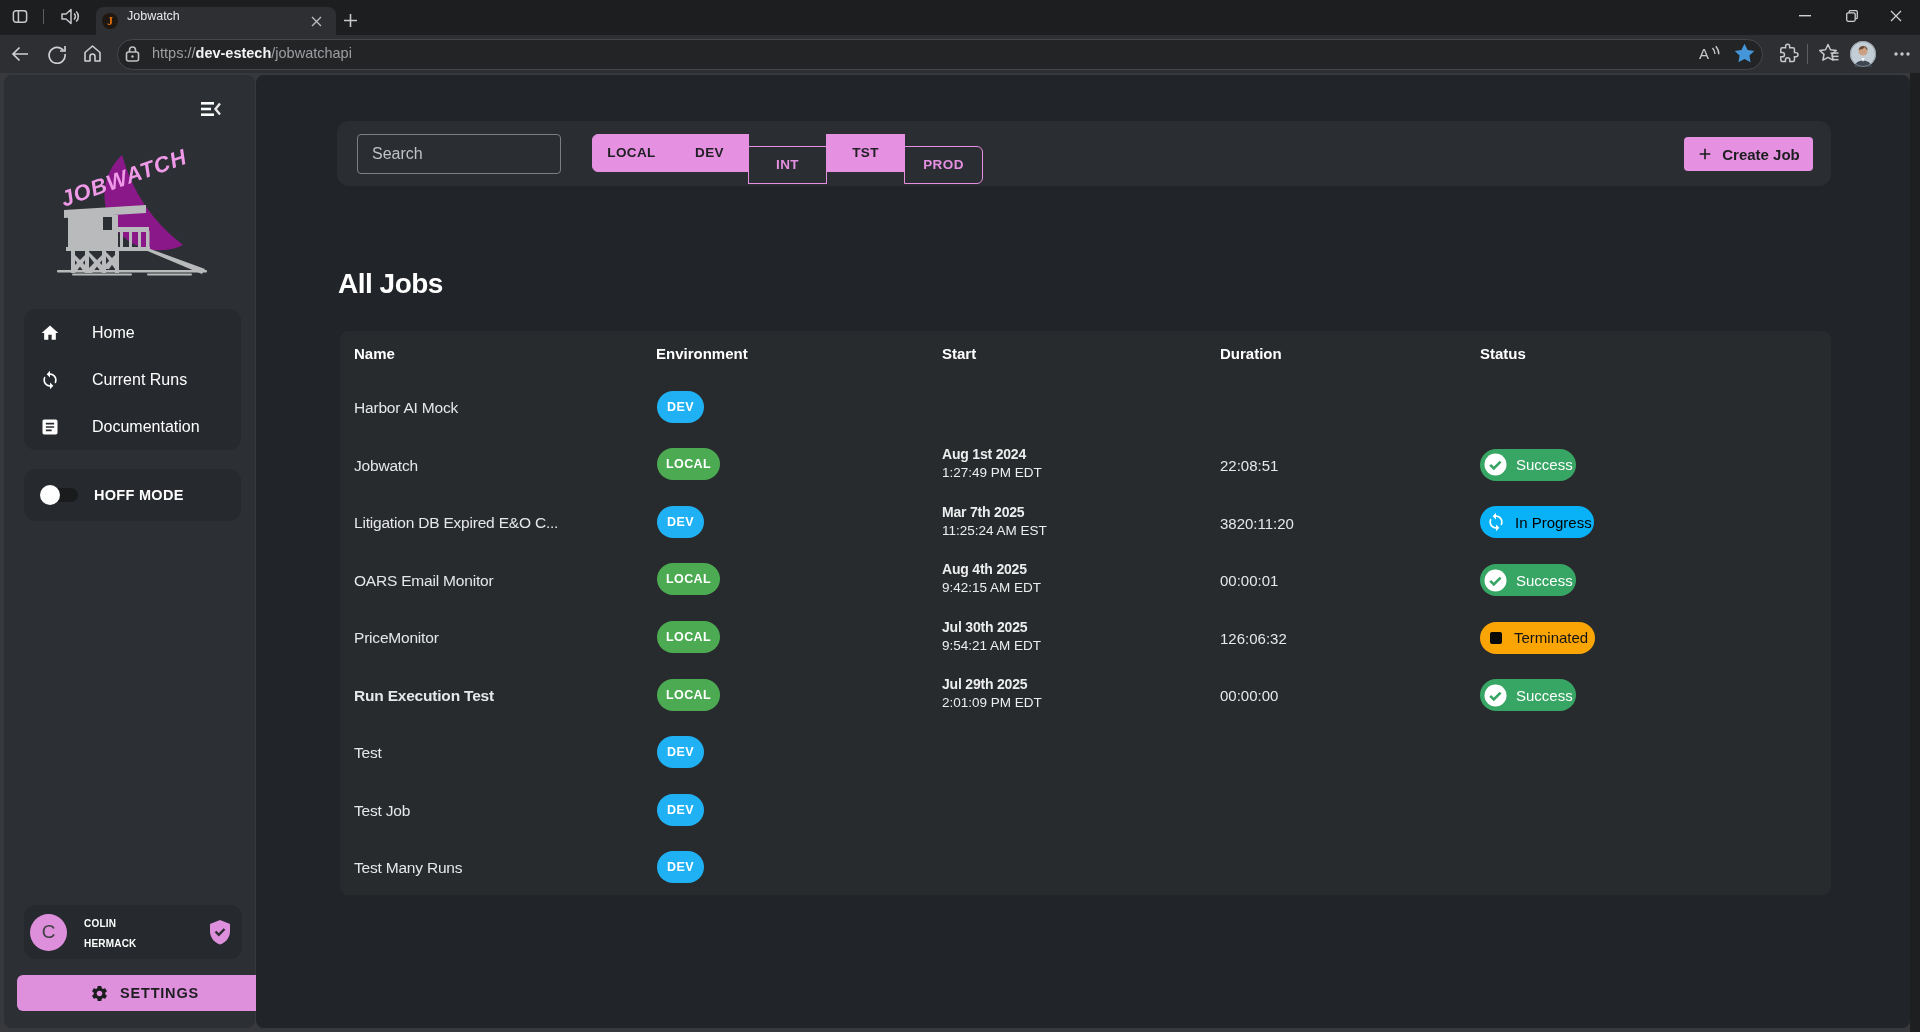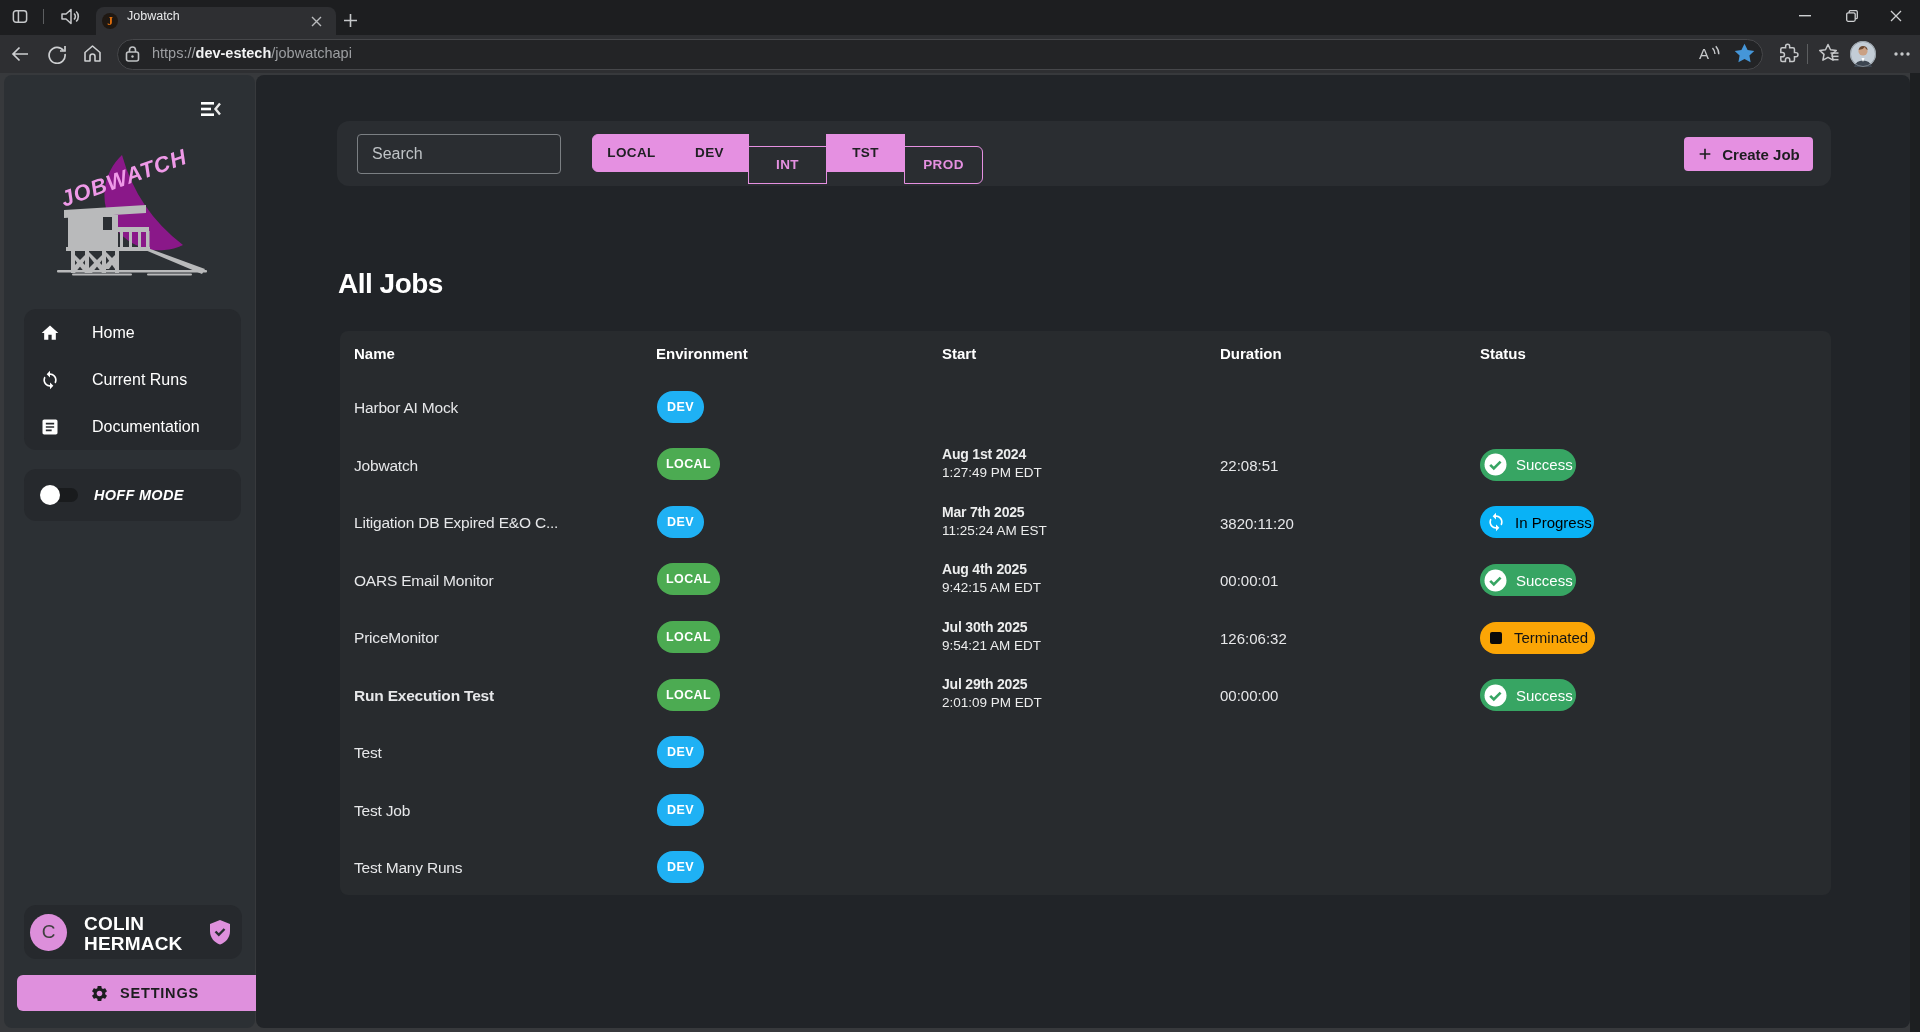--- a/index.html
+++ b/index.html
@@ -123,26 +123,26 @@
             </svg>
           <span>Documentation</span>
         </div>
       </div>
 
       <div class="abs hoffbox">
         <div style="position:relative; margin-left:16px; width:38px; height:16px;">
           <div class="abs" style="left:4px; top:1px; width:34px; height:14px; background:#191b1d; border-radius:7px;"></div>
           <div class="abs" style="left:0; top:-2px; width:20px; height:20px; background:#fff; border-radius:50%;"></div>
         </div>
-        <div style="margin-left:16px; color:#fff; font-weight:bold; font-size:14.5px; letter-spacing:0.3px;font-style:italic;">HOFF MODE</div>
+        <div style="margin-left:16px; color:#fff; font-weight:bold; font-size:14.5px; letter-spacing:0.3px;">HOFF MODE</div>
       </div>
 
       <div class="abs userbox">
         <div class="abs" style="left:6px; top:8.5px; width:37px; height:37px; background:#dd8fdb; border-radius:50%; display:flex; align-items:center; justify-content:center; color:#404040; font-size:19px;">C</div>
-        <div class="abs" style="left:60px; top:9px; color:#fff; font-weight:bold; font-size:19px; letter-spacing:0.2px; line-height:20px;">COLIN<br>HERMACK</div>
+        <div class="abs" style="left:60px; top:9px; color:#fff; font-weight:bold; font-size:10px; letter-spacing:0.2px; line-height:20px;">COLIN<br>HERMACK</div>
         <svg class="abs" style="left:184px; top:14px;" width="24" height="26" viewBox="0 0 24 26">
           <path d="M12 1 L22 5 V12 C22 19 17.5 23.5 12 25.5 C6.5 23.5 2 19 2 12 V5 Z" fill="#df90dd"></path>
           <path d="M7.5 12.5 L10.8 15.8 L16.5 10" stroke="#2b2f33" stroke-width="2.4" fill="none"></path>
         </svg>
       </div>
 
       <div class="abs settingsbtn">
         <svg width="19" height="19" viewBox="0 0 24 24" fill="#1c1d1f" style="margin-right:11px;">
             <path d="M19.14 12.94c.04-.3.06-.61.06-.94 0-.32-.02-.64-.07-.94l2.03-1.58c.18-.14.23-.41.12-.61l-1.92-3.32c-.12-.22-.37-.29-.59-.22l-2.39.96c-.5-.38-1.03-.7-1.62-.94l-.36-2.54c-.04-.24-.24-.41-.48-.41h-3.84c-.24 0-.43.17-.47.41l-.36 2.54c-.59.24-1.13.57-1.62.94l-2.39-.96c-.22-.08-.47 0-.59.22L2.74 8.87c-.12.21-.08.47.12.61l2.03 1.58c-.05.3-.09.63-.09.94s.02.64.07.94l-2.03 1.58c-.18.14-.23.41-.12.61l1.92 3.32c.12.22.37.29.59.22l2.39-.96c.5.38 1.03.7 1.62.94l.36 2.54c.05.24.24.41.48.41h3.84c.24 0 .44-.17.47-.41l.36-2.54c.59-.24 1.13-.56 1.62-.94l2.39.96c.22.08.47 0 .59-.22l1.92-3.32c.12-.22.07-.47-.12-.61l-2.01-1.58zM12 15.6c-1.98 0-3.6-1.62-3.6-3.6s1.62-3.6 3.6-3.6 3.6 1.62 3.6 3.6-1.62 3.6-3.6 3.6z"></path>
           </svg>

